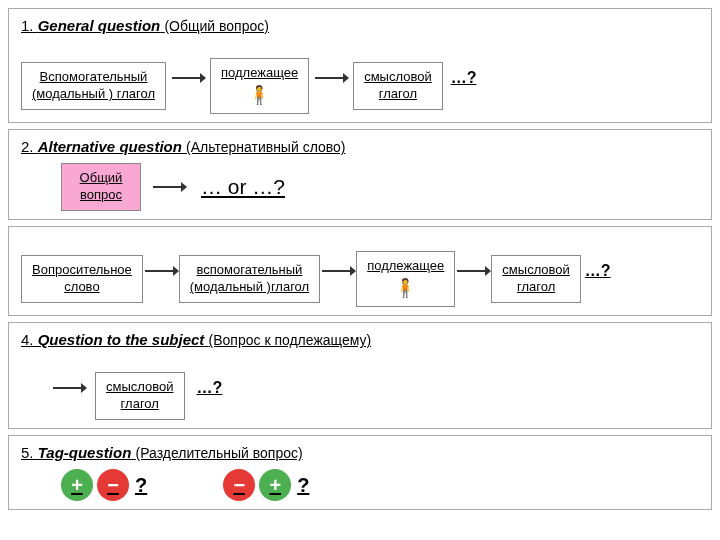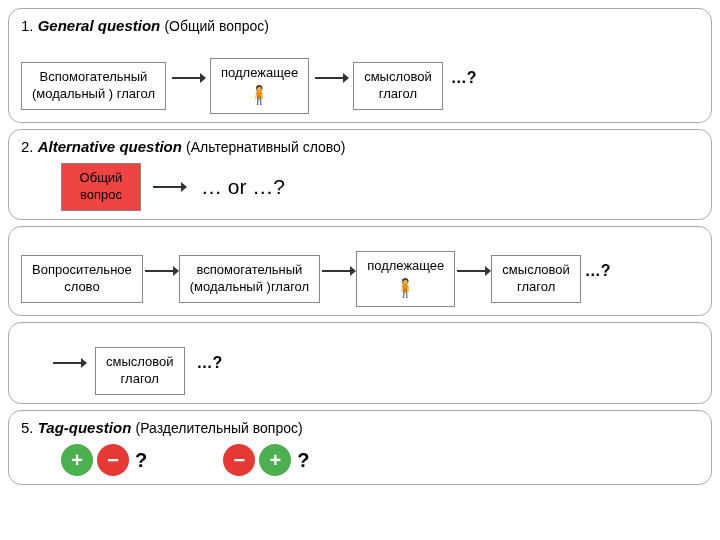--- a/index.html
+++ b/index.html
@@ -14,23 +14,24 @@
       width: 720px;
       height: 540px;
       background: #fff;
       padding: 8px;
       display: flex;
       flex-direction: column;
       gap: 6px;
     }
     .section {
       border: 1.5px solid #aaa;
-      border-radius: 13px;
+      border-radius: 0;
       padding: 8px 12px;
       background: #fff;
+      text-decoration: underline;
     }
     .section-title {
       font-size: 15px;
       margin-bottom: 8px;
     }
     .section-title .num {
       font-weight: normal;
     }
     .section-title .name {
       font-weight: bold;
@@ -83,21 +84,21 @@
       display: flex;
       align-items: center;
       gap: 10px;
       padding-left: 40px;
     }
     .box-blue {
       border: 1.5px solid #888;
       padding: 6px 12px;
       text-align: center;
       font-size: 13px;
-      background: #ef4444;
+      background: #f9a8d4;
       min-width: 80px;
       line-height: 1.3;
     }
     .or-text {
       font-size: 21px;
       margin-left: 4px;
     }
     
     .s3-row {
       display: flex;
@@ -220,20 +221,23 @@
             <line x1="2" y1="10" x2="30" y2="10" stroke="#333" stroke-width="2"></line>
             <polygon points="30,5 36,10 30,15" fill="#333"></polygon>
           </svg>
       </div>
       <div class="box">смысловой<br>глагол</div>
       <span class="ellipsis">…?</span>
     </div>
   </div>
 
   <div class="section">
+    <div class="section-title">
+      <span class="num">4. </span><span class="name">Question to the subject</span> <span class="russian">(Вопрос к подлежащему)</span>
+    </div>
     <div class="s4-row">
       <div class="arrow">
         <svg viewBox="0 0 36 20">
             <line x1="2" y1="10" x2="30" y2="10" stroke="#333" stroke-width="2"></line>
             <polygon points="30,5 36,10 30,15" fill="#333"></polygon>
           </svg>
       </div>
       <div class="box">смысловой<br>глагол</div>
       <span class="ellipsis">…?</span>
     </div>

